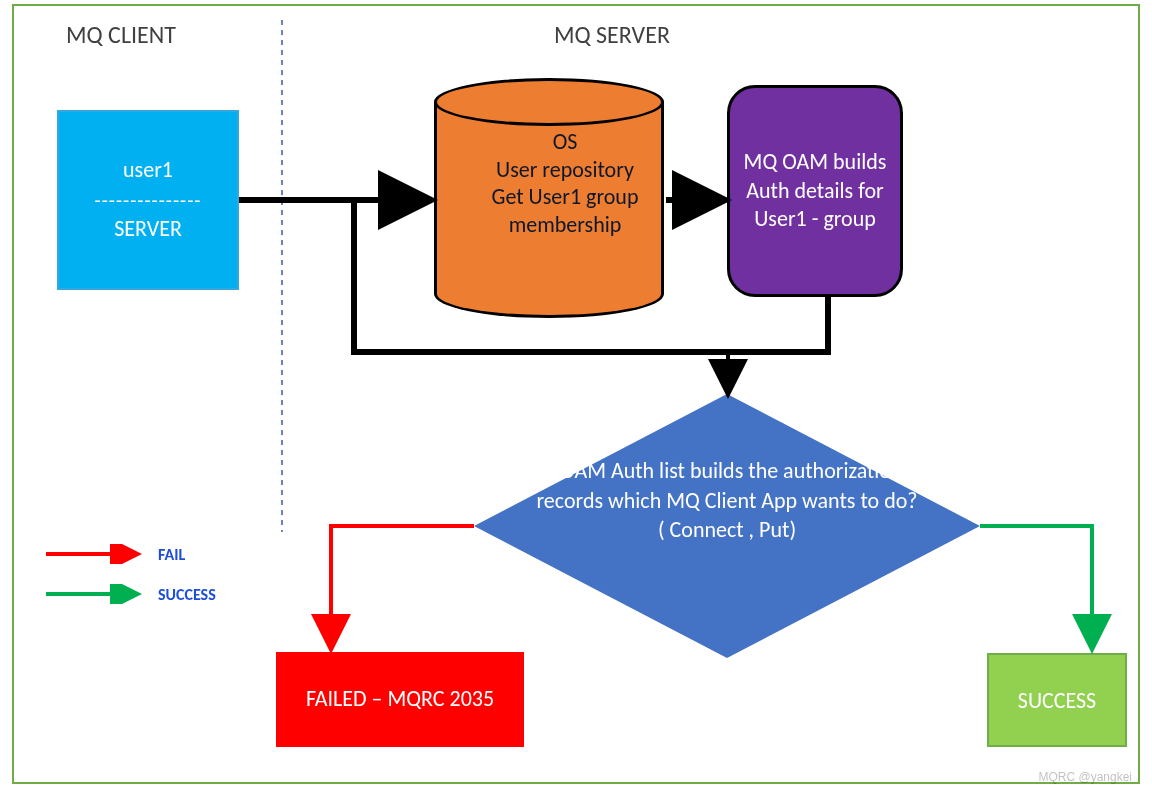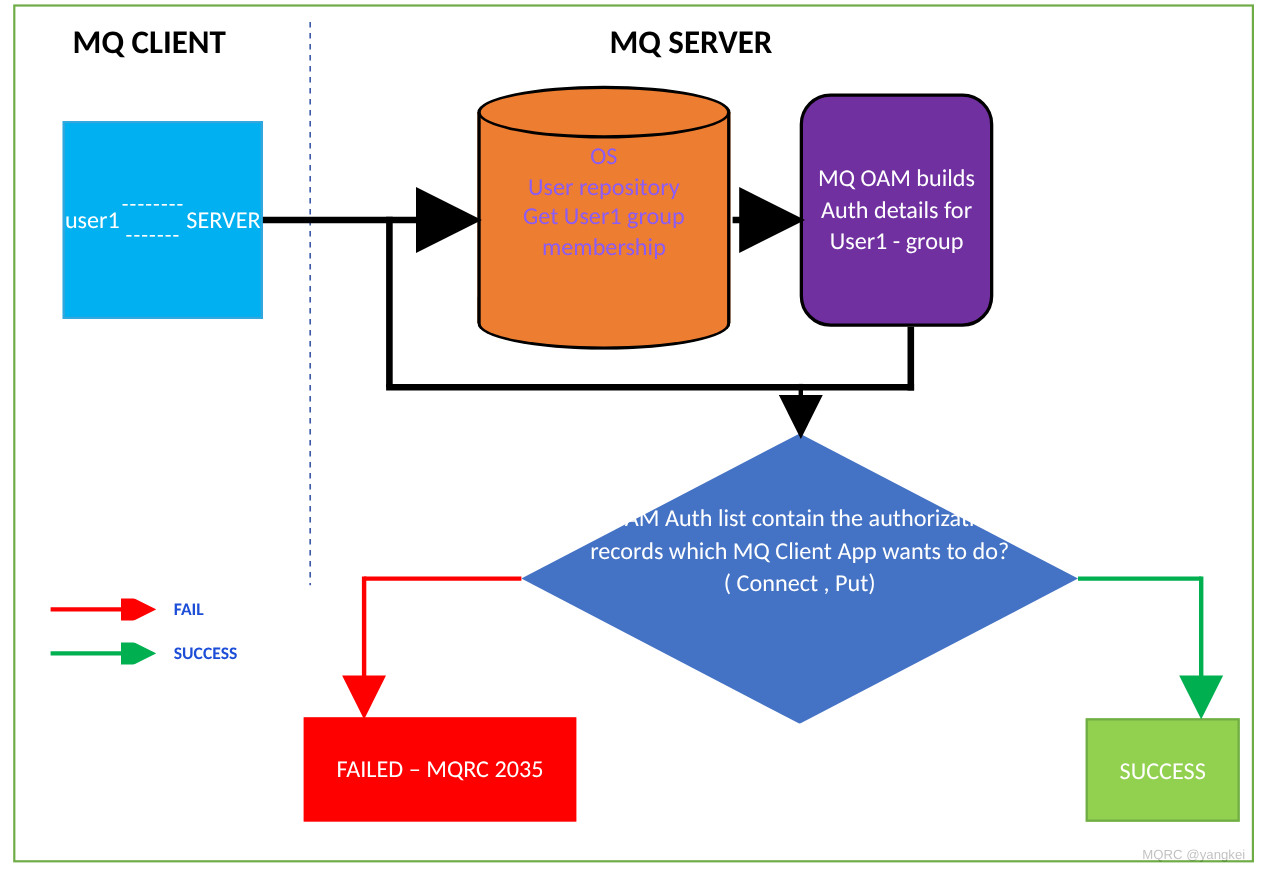--- a/index.html
+++ b/index.html
@@ -15,38 +15,39 @@
     box-sizing: border-box;
     left: 12px;
     top: 4px;
     width: 1128px;
     height: 780px;
     border: 2px solid #6fac46;
     background: #fff;
   }
   .header-label {
     position: absolute;
-    font-weight: 700;
-    color: #000000;
-    font-size: 30px;
+    font-weight: 400;
+    color: #404040;
+    font-size: 24px;
   }
   
   .client-box {
     position: absolute;
     left: 43px;
     top: 104px;
     width: 182px;
     height: 180px;
     background: #00b0f0;
     border: 2px solid #34a7dd;
     box-sizing: border-box;
     color: #fff;
     font-size: 22px;
     text-align: center;
     display: flex;
+    flex-direction: column;
     align-items: center;
     justify-content: center;
     line-height: 1.4;
   }
   .client-dash {
     letter-spacing: 1px;
     font-size: 20px;
   }
   
   .cylinder-wrap {
@@ -89,25 +90,26 @@
     border: 3px solid #000;
     border-top: none;
     border-radius: 0 0 115px 115px / 0 0 24px 24px;
     box-sizing: border-box;
   }
   .cyl-text {
     position: absolute;
     left: 0;
     top: 50px;
     width: 230px;
-    color: #8b5cf6;
+    color: #0f172a;
     font-size: 22px;
     text-align: center;
     line-height: 1.25;
     z-index: 3;
+    padding-left: 16px;
   }
   
   .oam-box {
     position: absolute;
     left: 713px;
     top: 79px;
     width: 176px;
     height: 212px;
     background: #7030a0;
     border: 3px solid #000;
@@ -240,21 +242,21 @@
   <div class="oam-box">
     <span>MQ OAM builds Auth details for User1 - group</span>
   </div>
 
   <div class="diamond-wrap">
     <div class="diamond">
       <svg width="506" height="264" viewBox="0 0 506 264">
         <polygon points="253,0 506,132 253,264 0,132" fill="#4472c4"></polygon>
       </svg>
     </div>
-    <div class="diamond-text">If OAM Auth list contain the authorizations  records which  MQ Client App  wants to do?( Connect , Put)</div>
+    <div class="diamond-text">If OAM Auth list builds the authorizations  records which  MQ Client App  wants to do?( Connect , Put)</div>
   </div>
 
   <div class="fail-box">
     <span>FAILED – MQRC 2035</span>
   </div>
 
   <div class="success-box">
     <span>SUCCESS</span>
   </div>
 

